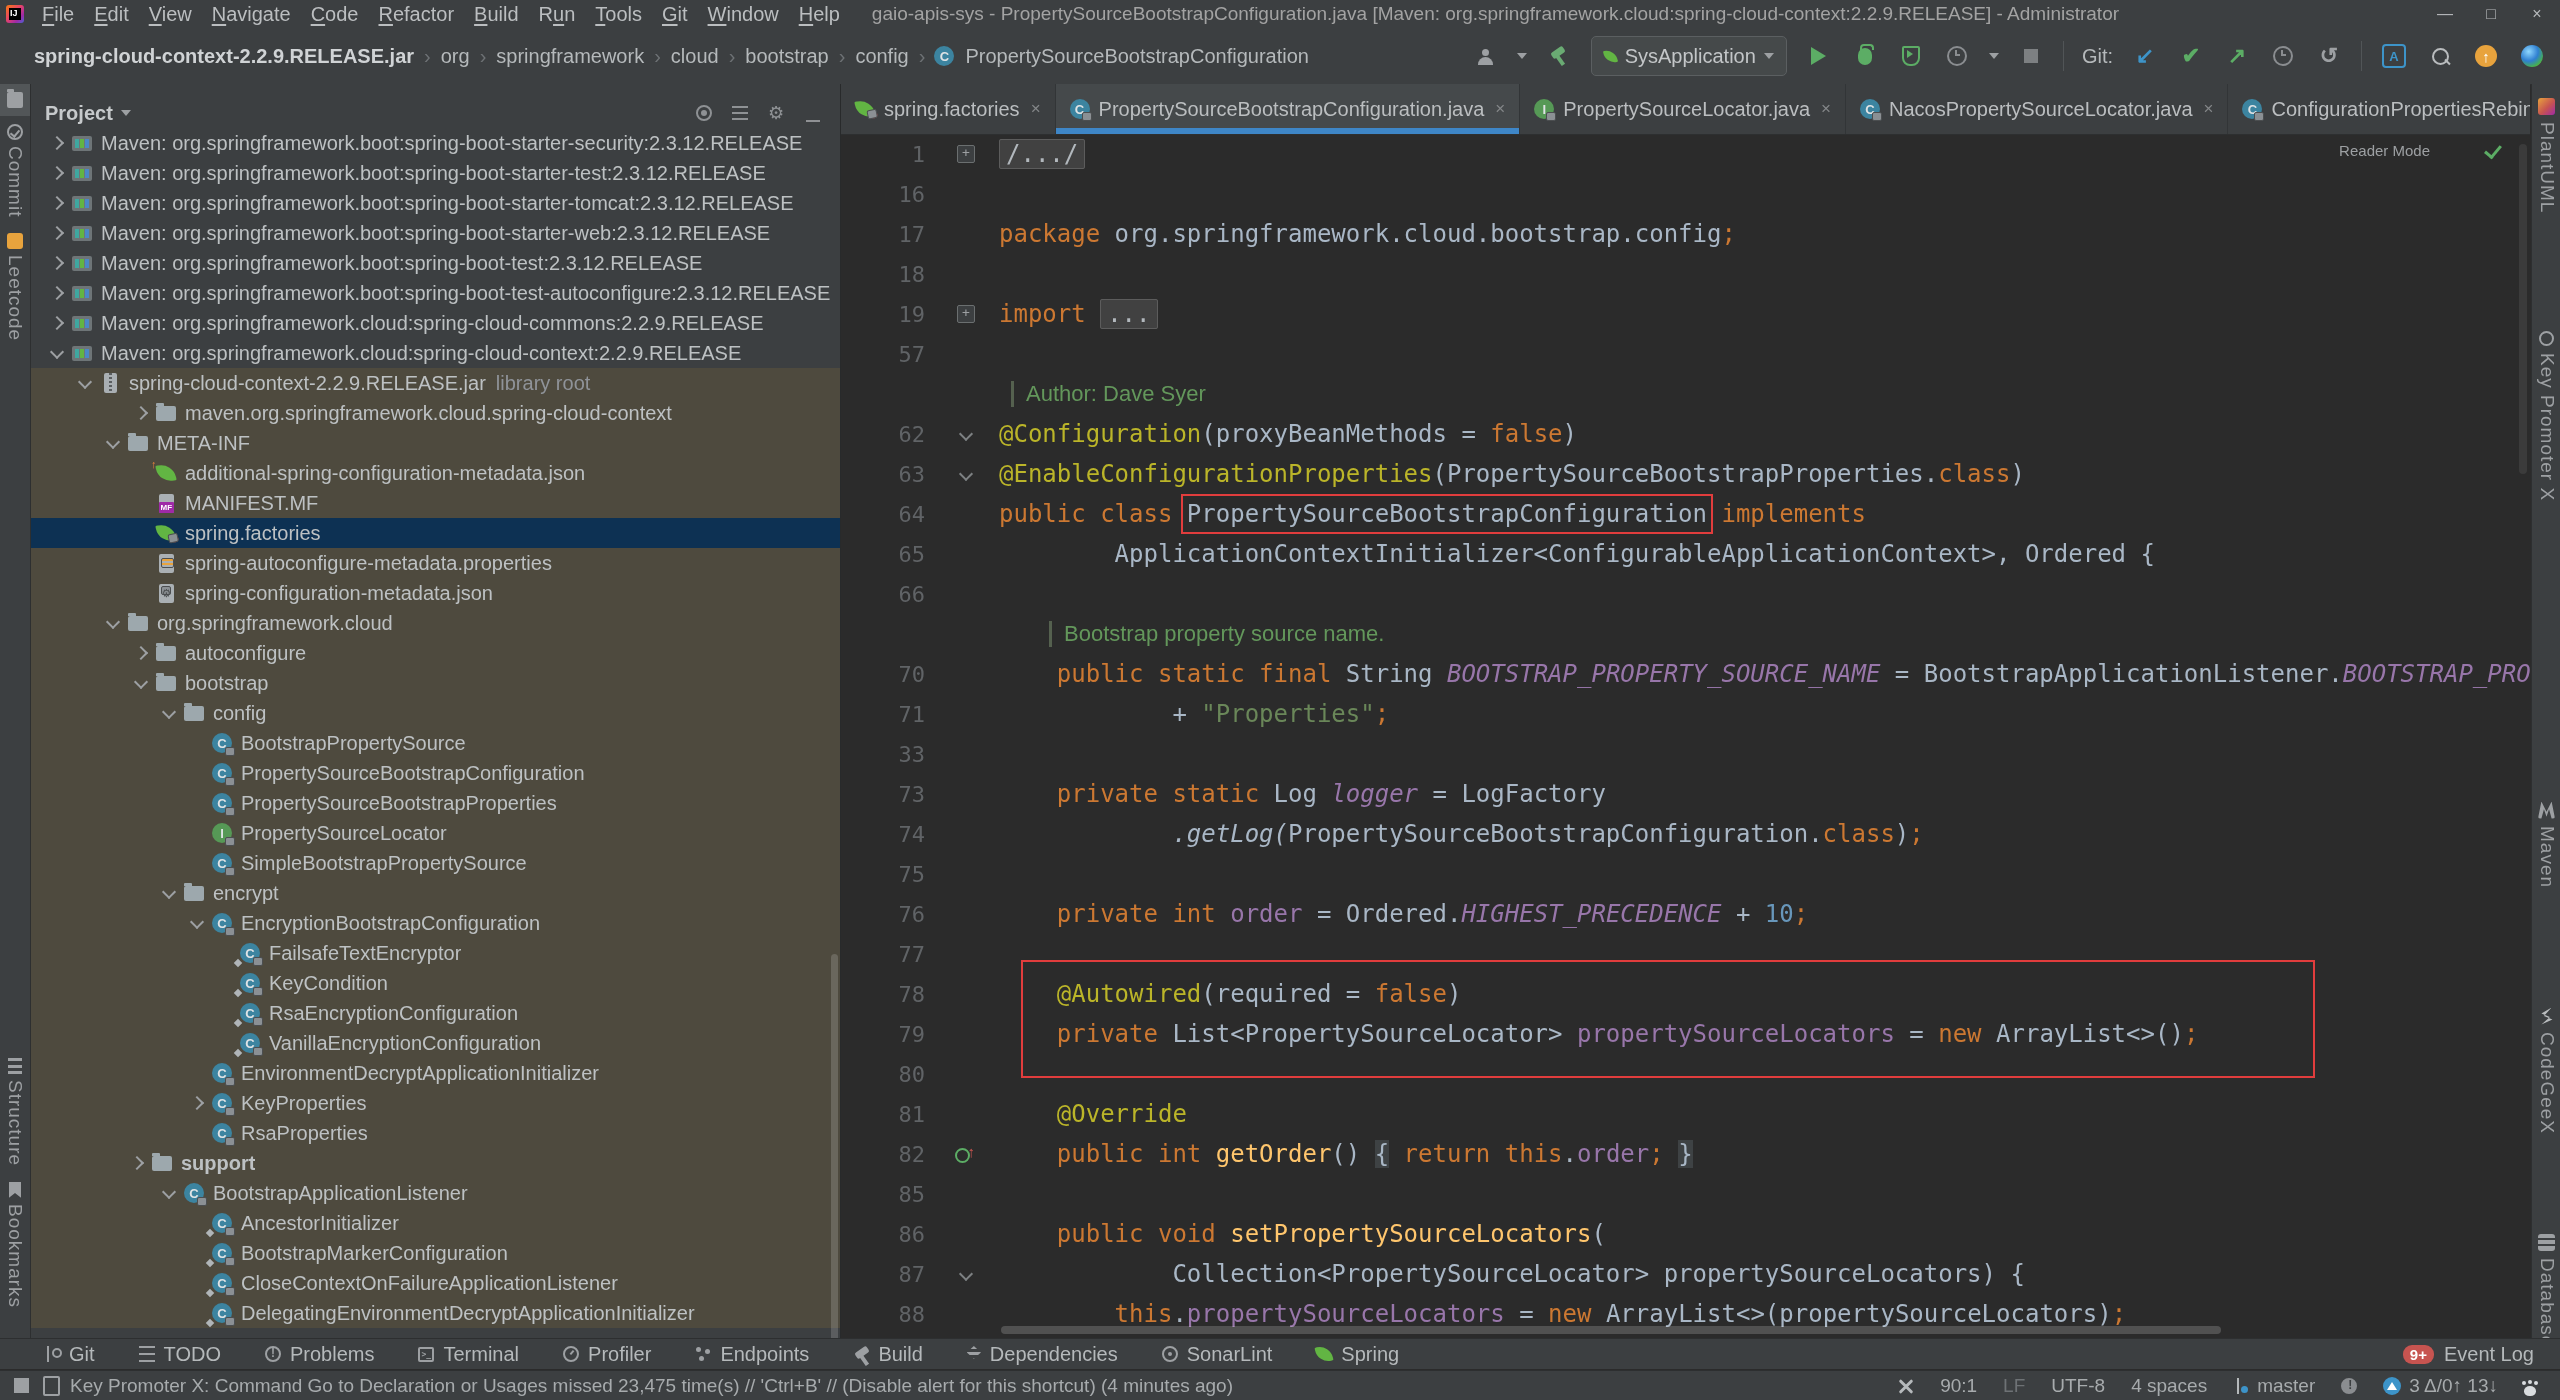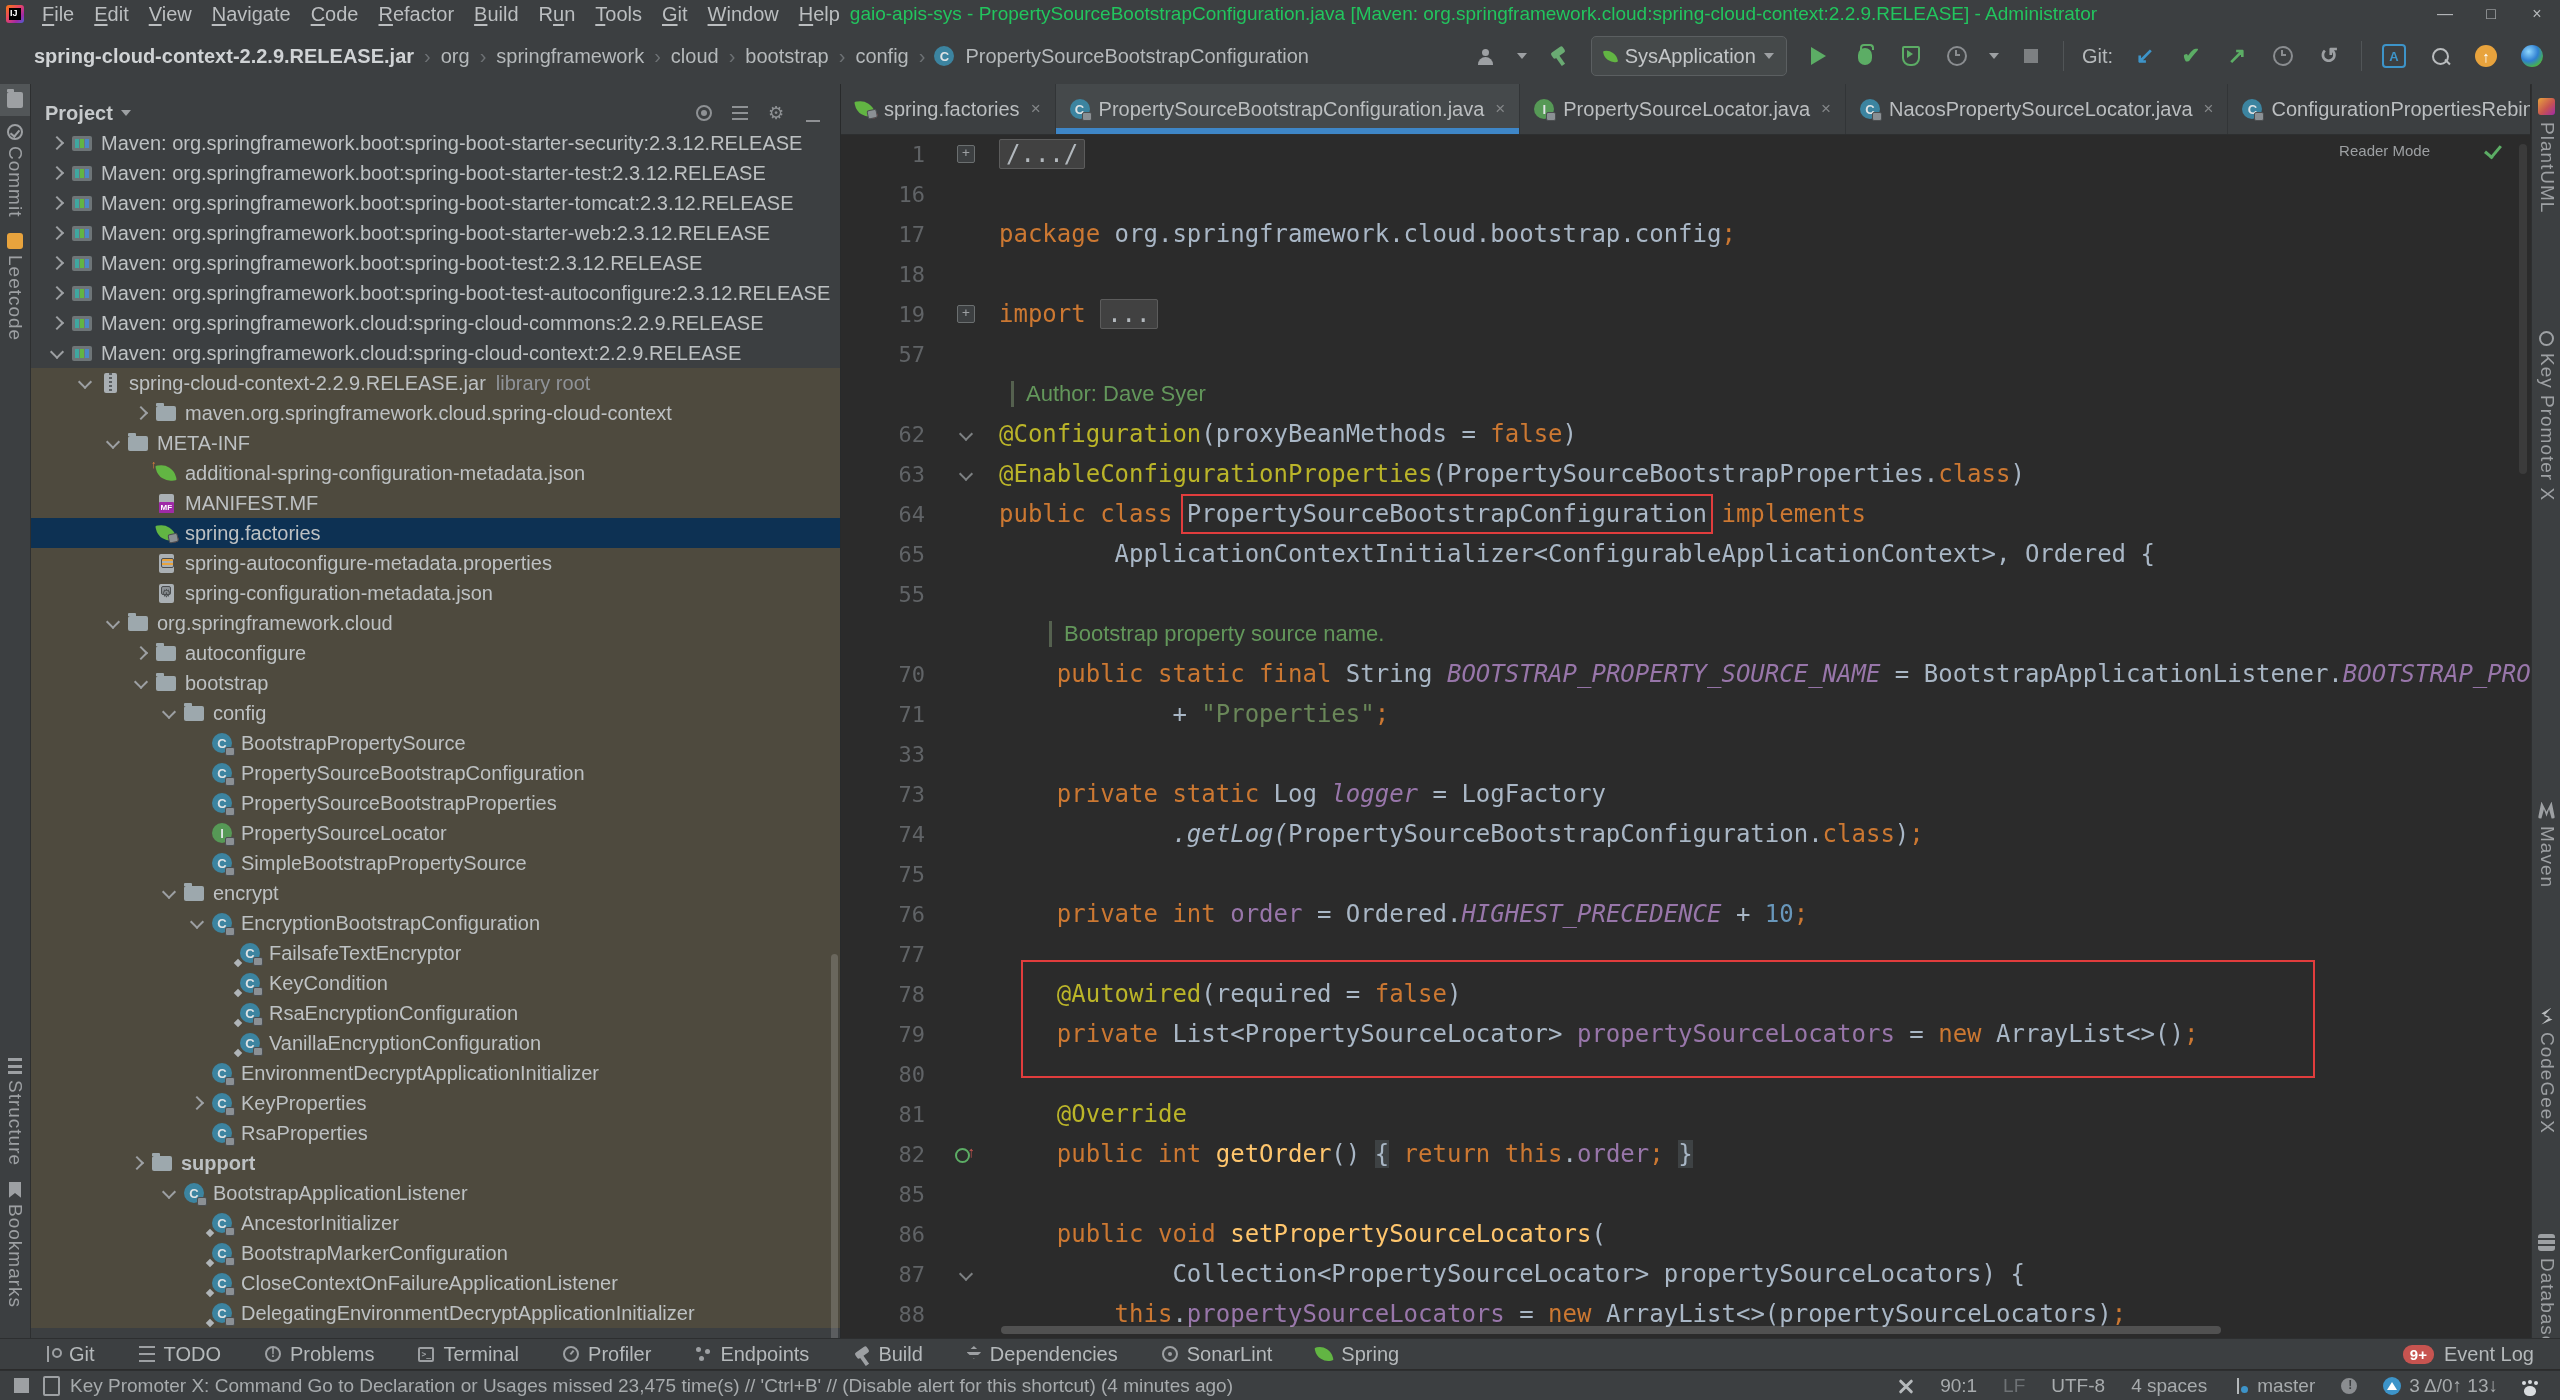--- a/index.html
+++ b/index.html
@@ -8,21 +8,21 @@
        -webkit-font-smoothing:antialiased;}
   .abs{position:absolute;}
   
   #title-bar{left:0;top:0;width:2560px;height:28px;background:#3c3f41;display:flex;align-items:center;}
   #logo{width:18px;height:18px;margin:0 8px 0 6px;border-radius:3px;
         background:linear-gradient(135deg,#f97a12,#e4426b 45%,#9f2aa7 75%,#4a62d8);position:relative;}
   #logo::after{content:"";position:absolute;left:3px;top:3px;right:3px;bottom:3px;background:#000;}
   #logo::before{content:"IJ";position:absolute;z-index:2;left:4px;top:3px;font:bold 9px "Liberation Sans",sans-serif;color:#fff;}
   .menu-item{padding:0 10px;font-size:20px;color:#bbbec0;height:28px;line-height:28px;}
   .menu-item u{text-decoration:underline;text-underline-offset:3px;}
-  #win-title{color:#22c55e;font-size:19px;white-space:nowrap;overflow:hidden;max-width:1350px;}
+  #win-title{margin-left:22px;color:#a3a3a3;font-size:19px;white-space:nowrap;overflow:hidden;max-width:1350px;}
   #win-controls{position:absolute;right:0;top:0;height:28px;display:flex;align-items:center;}
   .winbtn{width:46px;text-align:center;color:#b6b9bb;font-size:16px;line-height:28px;}
   
   #nav-bar{left:0;top:28px;width:2560px;height:56px;background:#3c3f41;border-bottom:1px solid #2d2f30;display:flex;align-items:center;}
   #crumbs{display:flex;align-items:center;margin-left:32px;font-size:20px;color:#b5b9bb;white-space:nowrap;}
   .crumb{margin:0 2px;}
   .crumb.first{font-weight:bold;color:#d0d3d5;}
   .crumb-sep{color:#6e7275;margin:0 8px;font-size:20px;}
   #nav-right{margin-left:auto;display:flex;align-items:center;gap:18px;padding-right:14px;}
   .nav-ic{width:28px;height:28px;display:flex;align-items:center;justify-content:center;position:relative;flex:none;}
@@ -708,21 +708,21 @@
         <div class="crow"><div class="gut"><span class="gnum">16</span><span class="gicons"></span></div><div class="ctext"></div></div>
         <div class="crow"><div class="gut"><span class="gnum">17</span><span class="gicons"></span></div><div class="ctext"><span class="tk-kw">package </span><span class="tk-pln">org.springframework.cloud.bootstrap.config</span><span class="tk-semi">;</span></div></div>
         <div class="crow"><div class="gut"><span class="gnum">18</span><span class="gicons"></span></div><div class="ctext"></div></div>
         <div class="crow"><div class="gut"><span class="gnum">19</span><span class="gicons"><span class="fold-plus">+</span></span></div><div class="ctext"><span class="tk-kw">import </span><span class="tk-fbox">...</span></div></div>
         <div class="crow"><div class="gut"><span class="gnum">57</span><span class="gicons"></span></div><div class="ctext"></div></div>
         <div class="crow"><div class="gut"><span class="gnum"></span><span class="gicons"></span></div><div class="ctext docline doc1"><span class="tk-doc">Author: Dave Syer</span></div></div>
         <div class="crow"><div class="gut"><span class="gnum">62</span><span class="gicons"><span class="fold-chev"></span></span></div><div class="ctext"><span class="tk-ann">@Configuration</span><span class="tk-pln">(proxyBeanMethods = </span><span class="tk-kw">false</span><span class="tk-pln">)</span></div></div>
         <div class="crow"><div class="gut"><span class="gnum">63</span><span class="gicons"><span class="fold-chev"></span></span></div><div class="ctext"><span class="tk-ann">@EnableConfigurationProperties</span><span class="tk-pln">(PropertySourceBootstrapProperties.</span><span class="tk-kw">class</span><span class="tk-pln">)</span></div></div>
         <div class="crow"><div class="gut"><span class="gnum">64</span><span class="gicons"></span></div><div class="ctext"><span class="tk-kw">public class </span><span class="tk-rbox">PropertySourceBootstrapConfiguration</span><span class="tk-kw"> implements</span></div></div>
         <div class="crow"><div class="gut"><span class="gnum">65</span><span class="gicons"></span></div><div class="ctext"><span class="tk-pln">        ApplicationContextInitializer&lt;ConfigurableApplicationContext&gt;, Ordered {</span></div></div>
-        <div class="crow"><div class="gut"><span class="gnum">55</span><span class="gicons"></span></div><div class="ctext"></div></div>
+        <div class="crow"><div class="gut"><span class="gnum">66</span><span class="gicons"></span></div><div class="ctext"></div></div>
         <div class="crow"><div class="gut"><span class="gnum"></span><span class="gicons"></span></div><div class="ctext docline doc2"><span class="tk-doc">Bootstrap property source name.</span></div></div>
         <div class="crow"><div class="gut"><span class="gnum">70</span><span class="gicons"></span></div><div class="ctext"><span class="tk-kw">    public static final </span><span class="tk-pln">String </span><span class="tk-cst">BOOTSTRAP_PROPERTY_SOURCE_NAME</span><span class="tk-pln"> = BootstrapApplicationListener.</span><span class="tk-cst">BOOTSTRAP_PROPERTY_SOURCE_NAME</span></div></div>
         <div class="crow"><div class="gut"><span class="gnum">71</span><span class="gicons"></span></div><div class="ctext"><span class="tk-pln">            + </span><span class="tk-str">"Properties"</span><span class="tk-semi">;</span></div></div>
         <div class="crow"><div class="gut"><span class="gnum">33</span><span class="gicons"></span></div><div class="ctext"></div></div>
         <div class="crow"><div class="gut"><span class="gnum">73</span><span class="gicons"></span></div><div class="ctext"><span class="tk-kw">    private static </span><span class="tk-pln">Log </span><span class="tk-cst">logger</span><span class="tk-pln"> = LogFactory</span></div></div>
         <div class="crow"><div class="gut"><span class="gnum">74</span><span class="gicons"></span></div><div class="ctext"><span class="tk-plni">            .getLog(</span><span class="tk-pln">PropertySourceBootstrapConfiguration.</span><span class="tk-kw">class</span><span class="tk-pln">)</span><span class="tk-semi">;</span></div></div>
         <div class="crow"><div class="gut"><span class="gnum">75</span><span class="gicons"></span></div><div class="ctext"></div></div>
         <div class="crow"><div class="gut"><span class="gnum">76</span><span class="gicons"></span></div><div class="ctext"><span class="tk-kw">    private int </span><span class="tk-fld">order</span><span class="tk-pln"> = Ordered.</span><span class="tk-cst">HIGHEST_PRECEDENCE</span><span class="tk-pln"> + </span><span class="tk-num">10</span><span class="tk-semi">;</span></div></div>
         <div class="crow"><div class="gut"><span class="gnum">77</span><span class="gicons"></span></div><div class="ctext"></div></div>
         <div class="crow"><div class="gut"><span class="gnum">78</span><span class="gicons"></span></div><div class="ctext"><span class="tk-ann">    @Autowired</span><span class="tk-pln">(required = </span><span class="tk-kw">false</span><span class="tk-pln">)</span></div></div>

